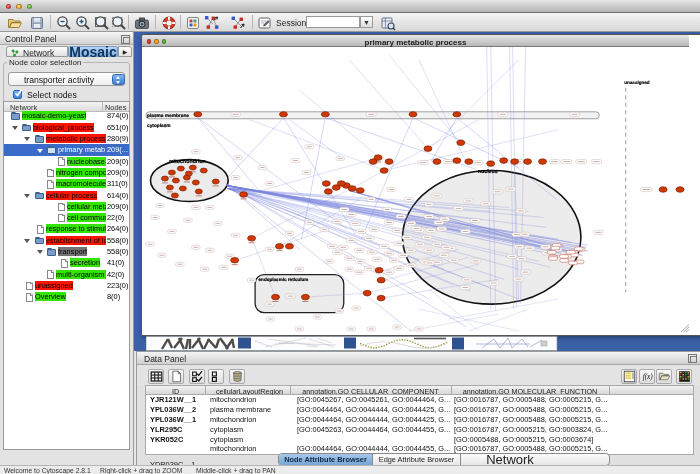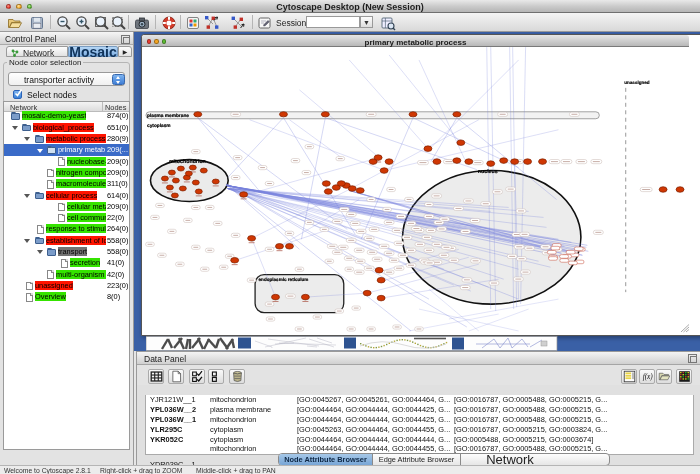--- a/index.html
+++ b/index.html
@@ -2,21 +2,20 @@
 <html><head><meta charset="utf-8"><style>
 *{margin:0;padding:0;box-sizing:border-box}
 body{width:700px;height:474px;font-family:"Liberation Sans",sans-serif;position:relative;overflow:hidden;background:#e6e6e6}
 .abs{position:absolute}
 .dpbtn{position:absolute;top:4px;width:16px;height:15px;background:linear-gradient(#fafafa,#ddd);border:1px solid #aaa;border-radius:2px;display:flex;align-items:center;justify-content:center}
 </style></head><body>
 <div class="abs" style="left:0;top:0;width:700px;height:13px;background:linear-gradient(#e9e9e9,#c9c9c9 55%,#b5b5b5);border-bottom:1px solid #6f6f6f">
 <div class="abs" style="left:5.6px;top:3.8px;width:5.4px;height:5.4px;border-radius:50%;background:radial-gradient(circle at 35% 30%,#ff9a8a,#ee3b2f 70%,#b01e12);border:0.5px solid rgba(0,0,0,0.3)"></div>
 <div class="abs" style="left:16.299999999999997px;top:3.8px;width:5.4px;height:5.4px;border-radius:50%;background:radial-gradient(circle at 35% 30%,#ffe9a8,#f5a623 70%,#b8770a);border:0.5px solid rgba(0,0,0,0.3)"></div>
 <div class="abs" style="left:27.0px;top:3.8px;width:5.4px;height:5.4px;border-radius:50%;background:radial-gradient(circle at 35% 30%,#c8f2a8,#5fc034 70%,#2e7d12);border:0.5px solid rgba(0,0,0,0.3)"></div>
-<div class="abs" style="left:0;top:2px;width:700px;text-align:center;font-size:9px;font-weight:bold;color:#1d1d1d">Cytoscape Desktop (New Session)</div>
 </div>
 <div class="abs" style="left:0;top:13px;width:700px;height:19px;background:linear-gradient(#f4f4f4,#d9d9d9);border-bottom:1px solid #9a9a9a">
 <div class="abs" style="left:7px;top:1.5px"><svg width="16" height="16" viewBox="0 0 16 16">
         <path d="M1.5,12.5 L1.5,4.5 L6,4.5 L7.5,6 L13,6 L13,7.5 L4.5,7.5 L2.5,12.5 Z" fill="#e8c87a" stroke="#8a6a20" stroke-width="0.8"></path>
         <path d="M2.5,12.5 L4.8,7.8 L14.5,7.8 L12,12.5 Z" fill="#f5dfa0" stroke="#8a6a20" stroke-width="0.8"></path>
       </svg></div>
 <div class="abs" style="left:29px;top:1.5px"><svg width="16" height="16" viewBox="0 0 16 16">
         <rect x="2.5" y="2.5" width="11" height="11" rx="1" fill="#a5b2c4" stroke="#5a6d88" stroke-width="0.9"></rect>
         <rect x="5" y="2.8" width="6" height="4" fill="#dfe6ee"></rect>
         <rect x="4.2" y="8.5" width="7.6" height="4.6" fill="#e9edf2" stroke="#667" stroke-width="0.4"></rect>
@@ -837,41 +836,50 @@
           <rect x="5.5" y="7.6" width="2" height="1.6" fill="#2a2"></rect>
           <rect x="8.6" y="7.6" width="2" height="1.6" fill="#b33"></rect>
           <rect x="11.7" y="7.6" width="2" height="1.6" fill="#cc2"></rect>
           <rect x="2.4" y="10.2" width="2" height="1.6" fill="#b33"></rect>
           <rect x="5.5" y="10.2" width="2" height="1.6" fill="#cc2"></rect>
           <rect x="8.6" y="10.2" width="2" height="1.6" fill="#cc2"></rect>
           <rect x="11.7" y="10.2" width="2" height="1.6" fill="#2a2"></rect>
         </svg>
       </div>
 </div>
+<div class="abs" style="left:8px;top:33px;width:549px;height:10px;background:linear-gradient(#f2f2f2,#d8d8d8);border:1px solid #aaa">
+<div class="abs" style="left:0px;top:1px;width:59px;text-align:center;font-size:7.2px;color:#222;white-space:nowrap;overflow:hidden">ID</div>
+<div class="abs" style="left:59px;top:0;width:1px;height:10px;background:#aaa"></div>
+<div class="abs" style="left:59px;top:1px;width:85px;text-align:center;font-size:7.2px;color:#222;white-space:nowrap;overflow:hidden">_cellularLayoutRegion</div>
+<div class="abs" style="left:144px;top:0;width:1px;height:10px;background:#aaa"></div>
+<div class="abs" style="left:144px;top:1px;width:161px;text-align:center;font-size:7.2px;color:#222;white-space:nowrap;overflow:hidden">annotation.GO CELLULAR_COMPONENT</div>
+<div class="abs" style="left:305px;top:0;width:1px;height:10px;background:#aaa"></div>
+<div class="abs" style="left:305px;top:1px;width:158px;text-align:center;font-size:7.2px;color:#222;white-space:nowrap;overflow:hidden">annotation.GO MOLECULAR_FUNCTION</div>
+<div class="abs" style="left:463px;top:0;width:1px;height:10px;background:#aaa"></div>
+</div>
 <div class="abs" style="left:8px;top:43px;width:549px;height:60px;background:#fff;border:1px solid #aaa;border-top:none;color:#111">
 <div class="abs" style="left:0;top:-43px;width:549px;height:110px">
-        <div style="position:absolute;left:4px;top:43.2px;font-size:7.4px;font-weight:normal;white-space:nowrap">YJR121W__1</div>
+        <div style="position:absolute;left:4px;top:43.2px;font-size:7.4px;font-weight:bold;white-space:nowrap">YJR121W__1</div>
         <div style="position:absolute;left:64px;top:43.2px;font-size:7.4px;white-space:nowrap">mitochondrion</div>
         <div style="position:absolute;left:151px;top:43.2px;font-size:7.4px;white-space:nowrap">[GO:0045267, GO:0045261, GO:0044464, G...</div>
         <div style="position:absolute;left:308px;top:43.2px;font-size:7.4px;white-space:nowrap">[GO:0016787, GO:0005488, GO:0005215, G...</div>
         <div style="position:absolute;left:4px;top:53.0px;font-size:7.4px;font-weight:bold;white-space:nowrap">YPL036W__2</div>
         <div style="position:absolute;left:64px;top:53.0px;font-size:7.4px;white-space:nowrap">plasma membrane</div>
         <div style="position:absolute;left:151px;top:53.0px;font-size:7.4px;white-space:nowrap">[GO:0044464, GO:0044444, GO:0044425, G...</div>
         <div style="position:absolute;left:308px;top:53.0px;font-size:7.4px;white-space:nowrap">[GO:0016787, GO:0005488, GO:0005215, G...</div>
         <div style="position:absolute;left:4px;top:62.9px;font-size:7.4px;font-weight:bold;white-space:nowrap">YPL036W__1</div>
         <div style="position:absolute;left:64px;top:62.9px;font-size:7.4px;white-space:nowrap">mitochondrion</div>
         <div style="position:absolute;left:151px;top:62.9px;font-size:7.4px;white-space:nowrap">[GO:0044464, GO:0044444, GO:0044425, G...</div>
         <div style="position:absolute;left:308px;top:62.9px;font-size:7.4px;white-space:nowrap">[GO:0016787, GO:0005488, GO:0005215, G...</div>
         <div style="position:absolute;left:4px;top:72.7px;font-size:7.4px;font-weight:bold;white-space:nowrap">YLR295C</div>
         <div style="position:absolute;left:64px;top:72.7px;font-size:7.4px;white-space:nowrap">cytoplasm</div>
         <div style="position:absolute;left:151px;top:72.7px;font-size:7.4px;white-space:nowrap">[GO:0045263, GO:0044464, GO:0044455, G...</div>
         <div style="position:absolute;left:308px;top:72.7px;font-size:7.4px;white-space:nowrap">[GO:0016787, GO:0005215, GO:0003824, G...</div>
         <div style="position:absolute;left:4px;top:82.5px;font-size:7.4px;font-weight:bold;white-space:nowrap">YKR052C</div>
         <div style="position:absolute;left:64px;top:82.5px;font-size:7.4px;white-space:nowrap">cytoplasm</div>
-        <div style="position:absolute;left:151px;top:82.5px;font-size:7.4px;white-space:nowrap">[GO:0044464, GO:0044444, GO:0044444, G...</div>
         <div style="position:absolute;left:308px;top:82.5px;font-size:7.4px;white-space:nowrap">[GO:0005488, GO:0005215, GO:0003674]</div>
         <div style="position:absolute;left:4px;top:108px;font-size:7.4px;font-weight:normal;white-space:nowrap">YDR039C__1</div>
         <div style="position:absolute;left:64px;top:92.3px;font-size:7.4px;white-space:nowrap">mitochondrion</div>
         <div style="position:absolute;left:151px;top:92.3px;font-size:7.4px;white-space:nowrap">[GO:0044464, GO:0044444, GO:0044455, G...</div>
         <div style="position:absolute;left:308px;top:92.3px;font-size:7.4px;white-space:nowrap">[GO:0016787, GO:0005488, GO:0005215, G...</div>
       </div>
 </div>
 </div>
 <div class="abs" style="left:278px;top:453px;width:332px;height:12.5px;border:1px solid #8a8a8a;border-radius:4px;background:linear-gradient(#fdfdfd,#e6e6e6);overflow:hidden">
 <div class="abs" style="left:0;top:0;width:94px;height:12.5px;background:linear-gradient(#a6c8e8,#6f9fd2);border-right:1px solid #8a8a8a;text-align:center;font-size:7.4px;color:#0e2846;line-height:11.5px;font-weight:bold">Node Attribute Browser</div>

